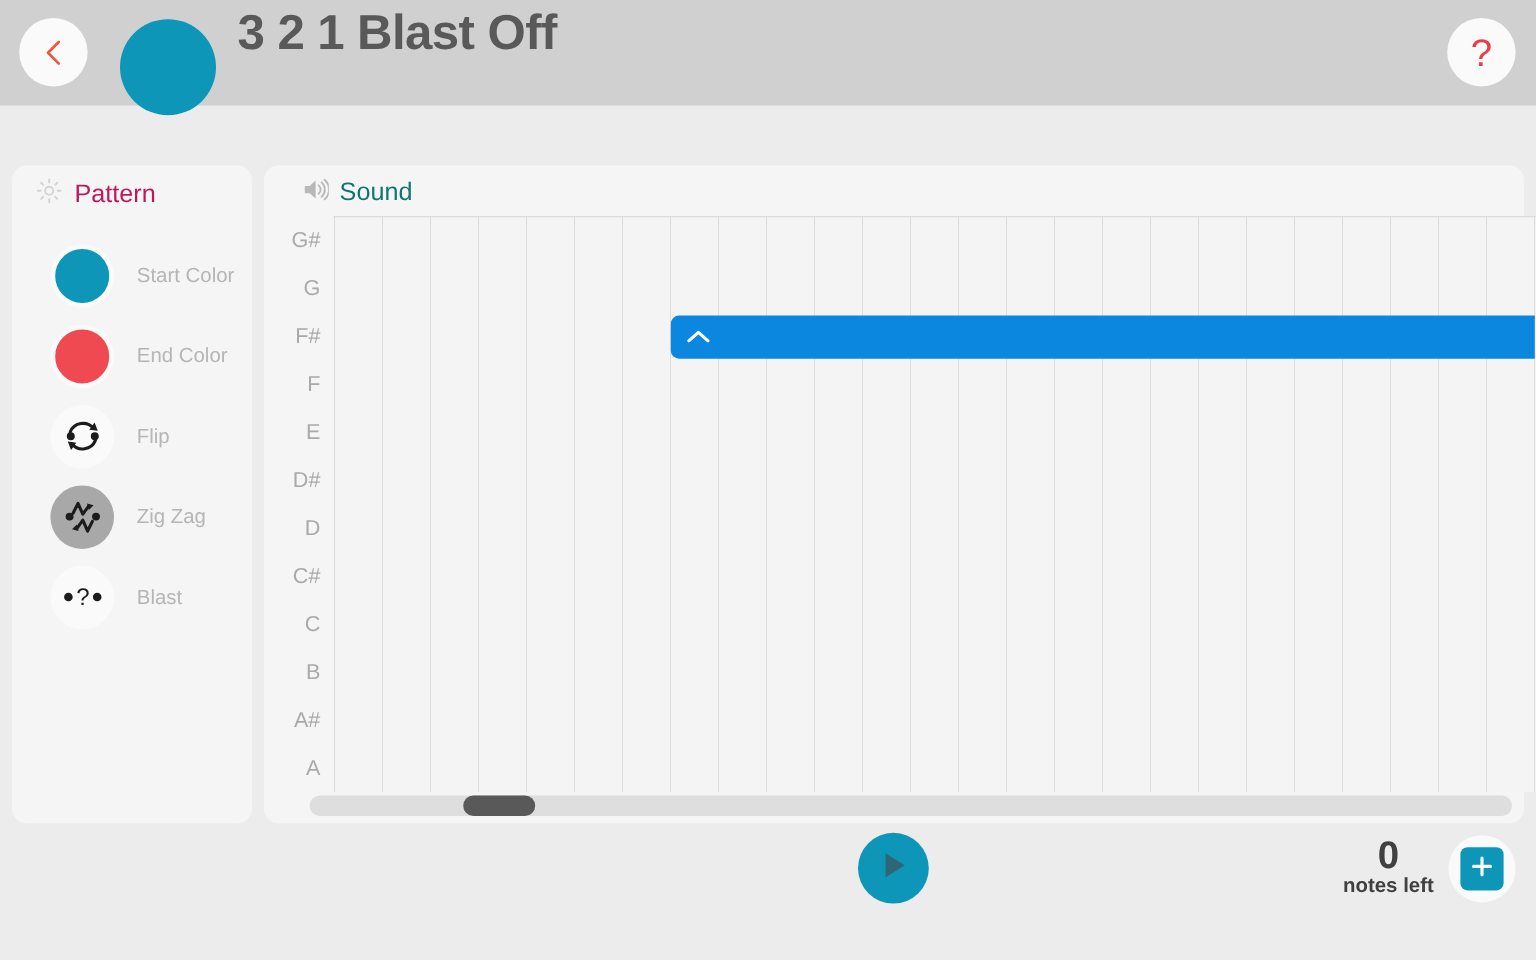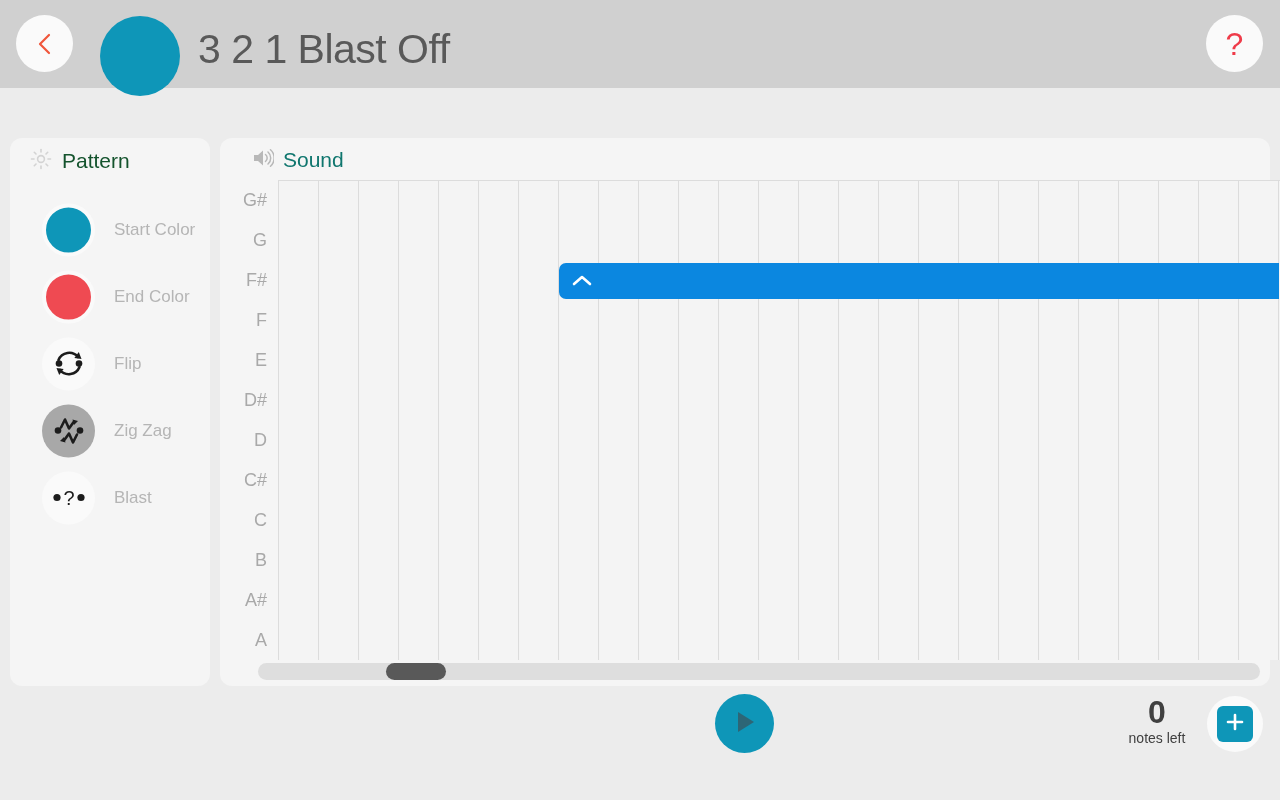--- a/index.html
+++ b/index.html
@@ -25,22 +25,22 @@
     cursor: pointer;
   }
   .back-btn svg { display: block; }
   .project-dot {
     position: absolute; left: 100px; top: 16px;
     width: 80px; height: 80px;
     border-radius: 50%;
     background: #0e96b8;
   }
   .project-title {
-    position: absolute; left: 198px; top: 26px;
-    font-size: 41px; font-weight: normal;
+    position: absolute; left: 198px; top: 4px;
+    font-size: 41px; font-weight: bold;
     color: #595959;
     letter-spacing: -0.5px;
     white-space: nowrap;
   }
   .help-btn {
     position: absolute; left: 1206px; top: 15px;
     width: 57px; height: 57px;
     border-radius: 50%;
     background: #fafafa;
     display: flex; align-items: center; justify-content: center;
@@ -55,21 +55,21 @@
     position: absolute; left: 10px; top: 138px;
     width: 200px; height: 548px;
     background: #f5f5f5;
     border-radius: 12px;
   }
   .panel-head {
     position: absolute; left: 20px; top: 10px;
     display: flex; align-items: center; gap: 10px;
   }
   .panel-head .ptitle {
-    font-size: 21px; color: #14532d;
+    font-size: 21px; color: #be185d;
   }
   .pattern-list {
     position: absolute; left: 0; top: 58px; width: 200px;
   }
   .pattern-item {
     position: relative;
     height: 67px;
     display: flex; align-items: center;
     cursor: pointer;
     text-align: right;
@@ -169,21 +169,21 @@
     display: flex; align-items: center; justify-content: center;
     cursor: pointer;
   }
   .notes-left {
     position: absolute; left: 1100px; top: 696px;
     width: 114px;
     text-align: center;
     color: #404040;
   }
   .notes-count { font-size: 32px; font-weight: bold; line-height: 32px; }
-  .notes-text { font-size: 14px; font-weight: normal; line-height: 20px; }
+  .notes-text { font-size: 17px; font-weight: bold; line-height: 20px; }
   .add-btn-wrap {
     position: absolute; left: 1207px; top: 696px;
     width: 56px; height: 56px;
     border-radius: 50%;
     background: #fafafa;
     display: flex; align-items: center; justify-content: center;
   }
   .add-btn {
     width: 36px; height: 36px;
     border-radius: 6px;

